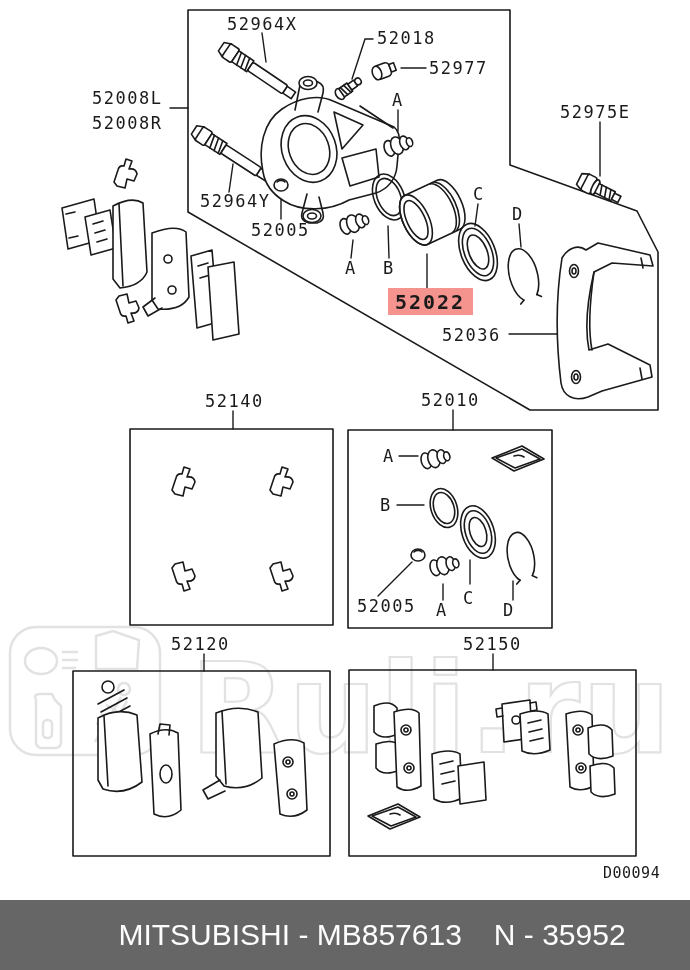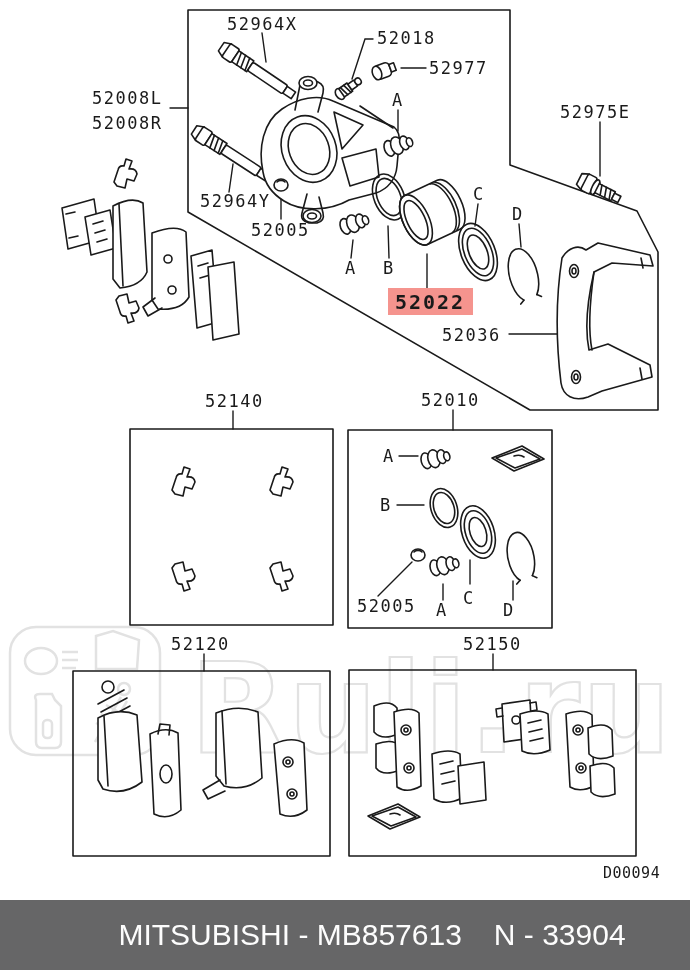--- a/index.html
+++ b/index.html
@@ -312,15 +312,15 @@
     <path d="M590,766 Q607,760 614,768 L615,794 Q599,800 591,792 Z"></path>
     <use href="#sachet" transform="translate(368,804)"></use>
   </g>
 
   <text class="sm" x="603" y="878">D00094</text>
 </svg>
 
 
 <div class="footer">
   <span>MITSUBISHI - MB857613</span>
-  <span>N - 33904</span>
+  <span>N - 35952</span>
 </div>
 </div>
 
 </body></html>

